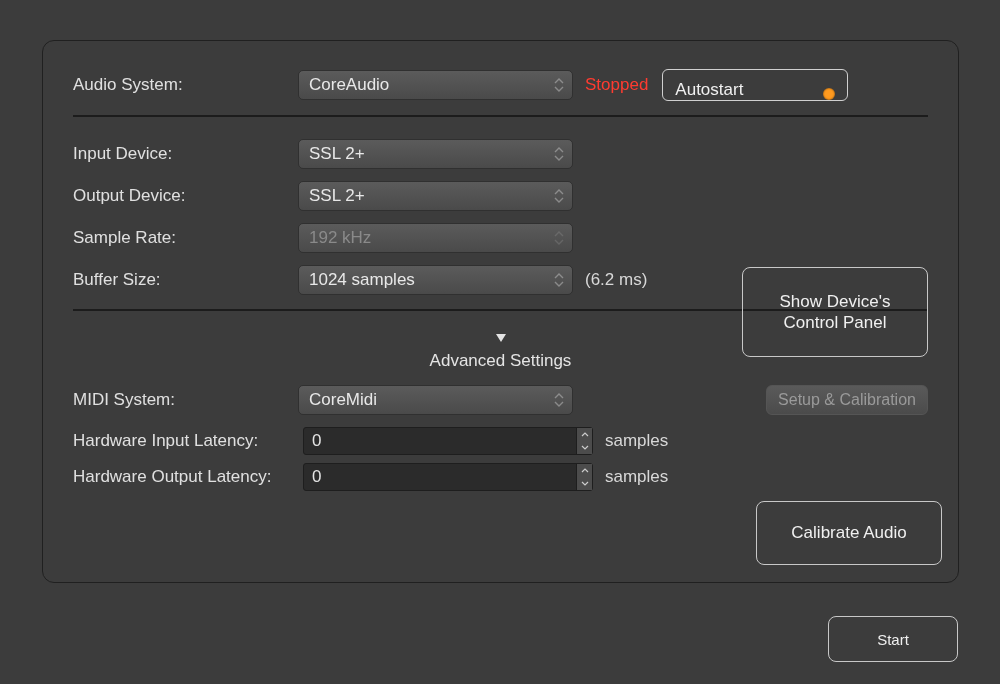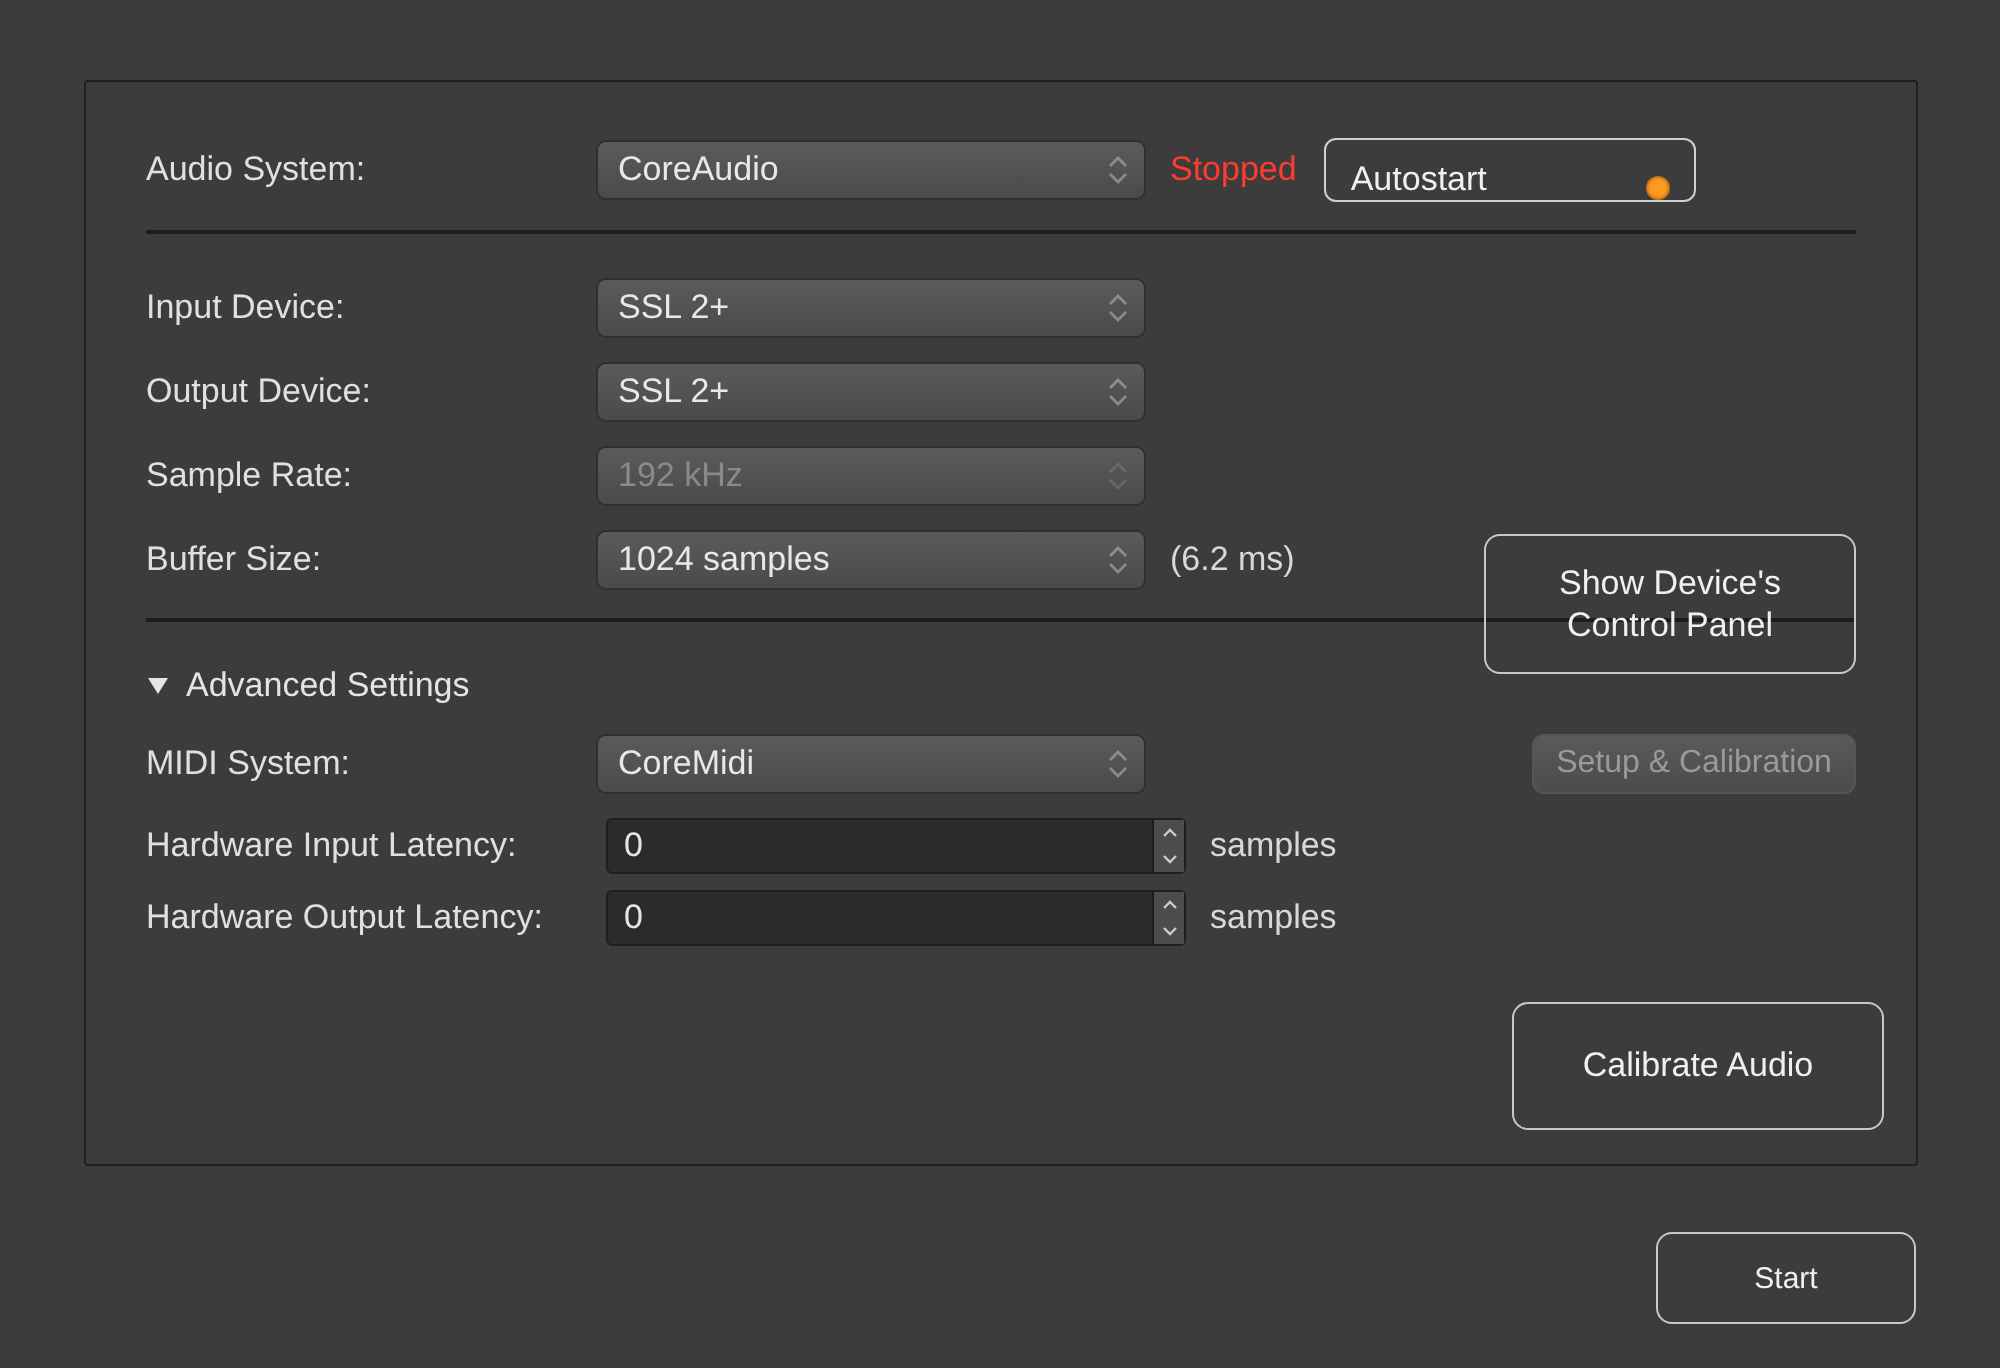--- a/index.html
+++ b/index.html
@@ -9,21 +9,21 @@
     background:#3c3c3c;
     overflow:hidden;
     font-size:17px;
     color:#e4e4e4;
   }
   .frame {
     position:absolute;
     left:42px; top:40px;
     width:917px; height:543px;
     border:1px solid #202020;
-    border-radius:2px;
+    border-radius:12px;
     padding:28px 30px 20px 30px;
   }
   .row {
     display:flex;
     align-items:center;
     margin-bottom:12px;
   }
   .label-col {
     width:225px;
     flex-shrink:0;
@@ -116,21 +116,21 @@
     color:#f0f0f0;
     font-size:17px;
     text-align:center;
     display:flex; align-items:center; justify-content:center;
     cursor:default;
   }
   .device-panel-btn {
     position:absolute;
     right:30px;
     top:226px;
-    width:186px; height:70px;
+    width:186px; height:90px;
     padding:8px 14px;
     line-height:1.25;
   }
   .cal-btn {
     position:absolute;
     right:16px;
     top:460px;
     width:186px; height:64px;
   }
   .setup-btn {
@@ -138,20 +138,21 @@
     border:1px solid #555;
     border-radius:6px;
     background:linear-gradient(#5a5a5a,#4b4b4b);
     color:#9a9a9a;
     display:flex; align-items:center; justify-content:center;
     font-size:16px;
   }
   .adv-header {
     display:flex; align-items:center; gap:8px;
     margin:0 0 14px 0;
+    flex-direction:column;
   }
   .adv-header svg { display:block; }
   .start-btn {
     position:absolute;
     right:42px; bottom:22px;
     width:130px; height:46px;
     border:1px solid #c8c8c8;
     border-radius:8px;
     background:transparent;
     color:#f0f0f0;

